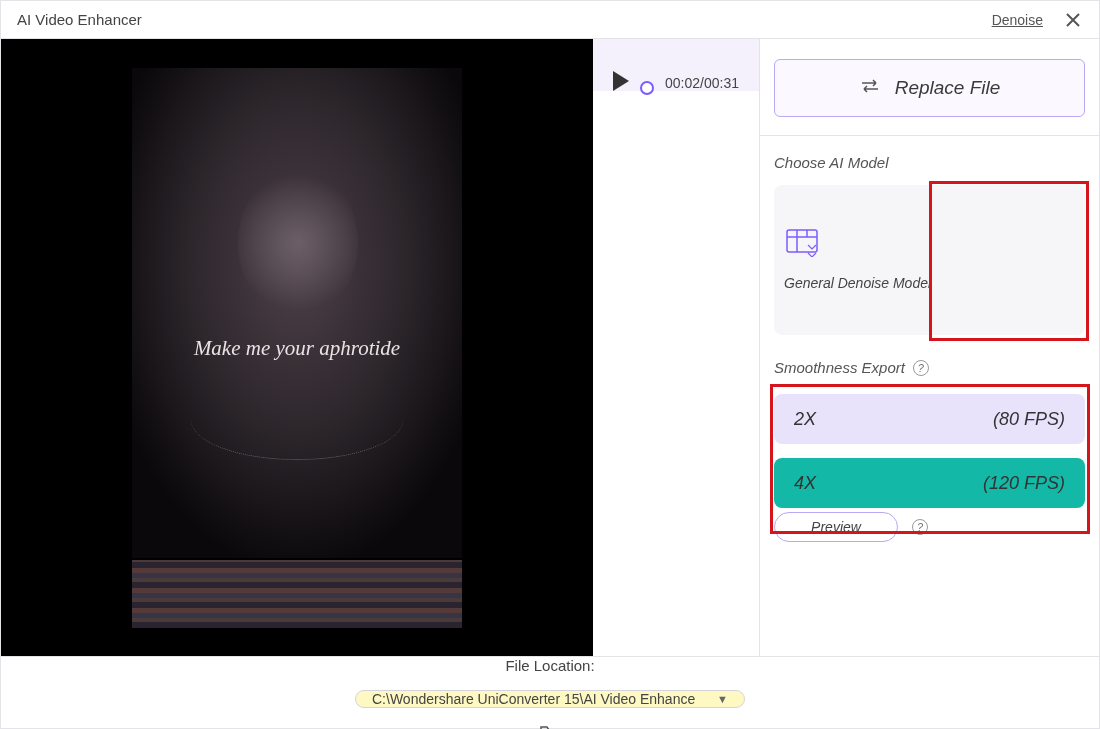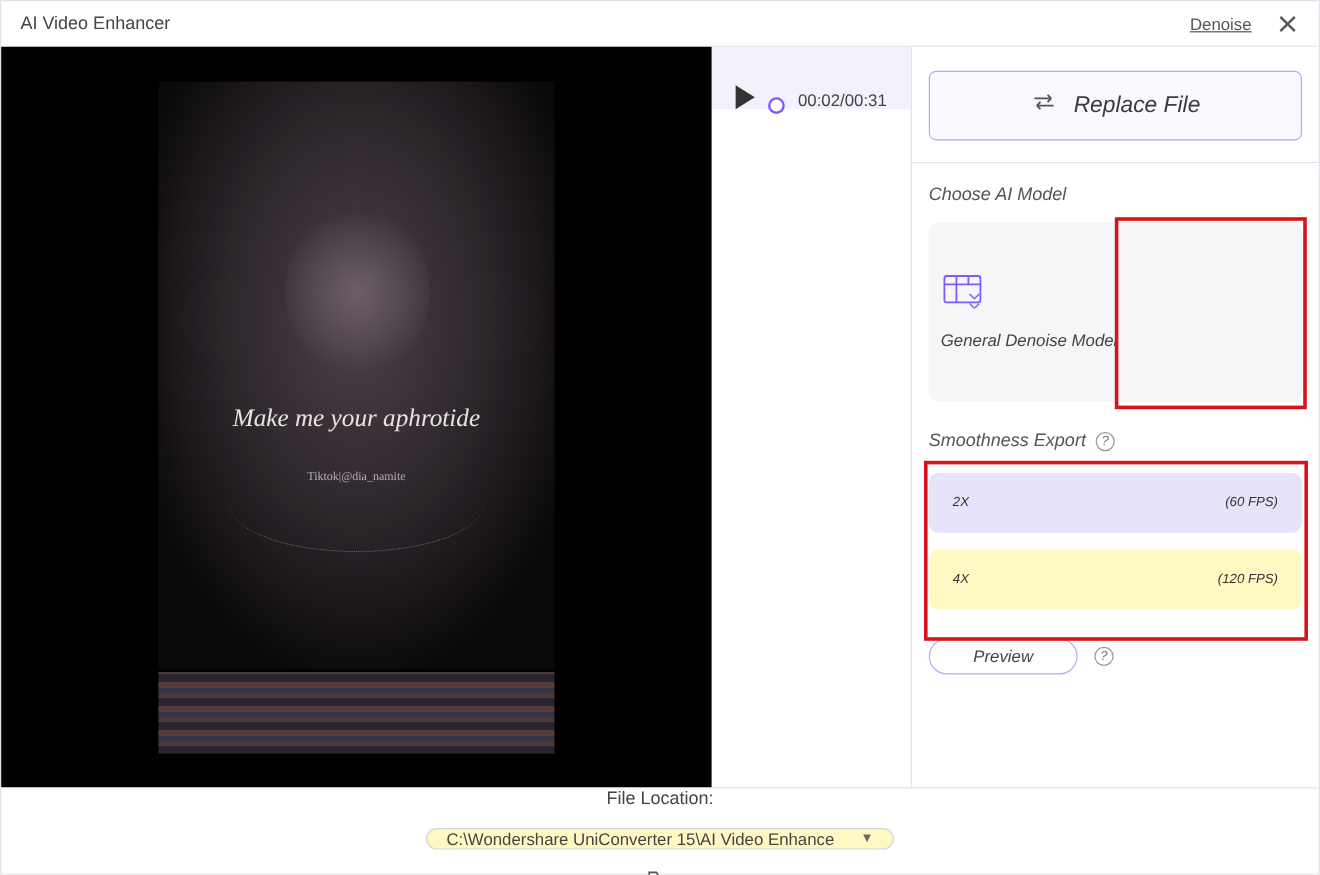--- a/index.html
+++ b/index.html
@@ -51,25 +51,25 @@
   .models{display:flex;gap:12px;}
   .model-card{flex:1;height:150px;border-radius:8px;display:flex;flex-direction:column;align-items:flex-start;justify-content:center;text-align:center;font-size:14px;color:#444;cursor:pointer;padding:10px;}
   .model-card.plain{background:#f6f6f8;}
   .model-card.active{background:var(--purple-fill);}
   .model-card .icon-wrap{margin-bottom:14px;color:var(--purple);}
   .model-card .label{line-height:1.35;}
   .red-frame{position:absolute;border:3px solid var(--red-box);pointer-events:none;}
   .red-frame-1{left:155px;top:-4px;width:160px;height:160px;}
   .smooth-list-wrap{position:relative;margin-top:6px;}
   .smooth-list{display:flex;flex-direction:column;gap:14px;padding:4px 0;}
-  .smooth-row{height:50px;border-radius:8px;display:flex;align-items:center;justify-content:space-between;padding:0 20px;font-size:11px;color:#333;cursor:pointer;}
+  .smooth-row{height:50px;border-radius:8px;display:flex;align-items:center;justify-content:space-between;padding:0 20px;font-size:18px;color:#333;cursor:pointer;}
   .smooth-row.active{background:var(--purple-fill);}
-  .smooth-row.plain{background:#fef9c3;}
+  .smooth-row.plain{background:#14b8a6;}
   .red-frame-2{left:-4px;top:-6px;width:320px;height:150px;}
-  .preview-row{display:flex;align-items:center;gap:14px;margin-top:20px;}
+  .preview-row{display:flex;align-items:center;gap:14px;}
   .preview-btn{width:124px;height:30px;border:1px solid #b9a8f3;border-radius:16px;background:#fff;color:#444;font-size:14px;display:flex;align-items:center;justify-content:center;cursor:pointer;}
   
   .footer{height:72px;border-top:1px solid var(--grey-border);display:flex;align-items:center;padding:0 20px;gap:16px;flex-direction:column;}
   .footer .label{color:#444;font-size:15px;}
   .path-select{width:390px;height:34px;border:1px solid #d4d4d8;border-radius:18px;padding:0 16px;display:flex;align-items:center;justify-content:space-between;font-size:14px;color:#444;cursor:pointer;background:#fef9c3;}
   .path-select .caret{font-size:11px;color:#666;}
   .folder-icon{cursor:pointer;color:#555;}
   .footer .spacer{flex:1;}
   .export-wrap{position:relative;}
   .export-btn{width:130px;height:50px;background:var(--purple-dark);color:#fff;border:none;border-radius:20px;font-size:20px;cursor:pointer;}
@@ -91,21 +91,20 @@
     </span>
   </div>
 
   <div class="body">
 
     <div class="left">
       <div class="video-wrap">
         <div class="video-mock">
           <div class="face-light"></div>
           <div class="overlay-text t1">Make me your aphrotide</div>
-          <div class="overlay-text t2">Tiktok|@dia_namite</div>
           <div class="chain"></div>
           <div class="shirt"></div>
         </div>
       </div>
       <div class="playback">
         <div class="play-btn"></div>
         <div class="seek">
           <div class="fill"></div>
             <div class="thumb"></div>
         </div>
@@ -148,21 +147,21 @@
 
       <div class="section-label" style="margin-top:24px;">
         <span>Smoothness Export</span>
         <span class="help-icon">?</span>
       </div>
 
       <div class="smooth-list-wrap">
         <div class="smooth-list">
           <div class="smooth-row active">
             <span>2X</span>
-            <span>(60 FPS)</span>
+            <span>(80 FPS)</span>
           </div>
           <div class="smooth-row plain">
             <span>4X</span>
             <span>(120 FPS)</span>
           </div>
         </div>
         <div class="red-frame red-frame-2"></div>
       </div>
 
       <div class="preview-row">

